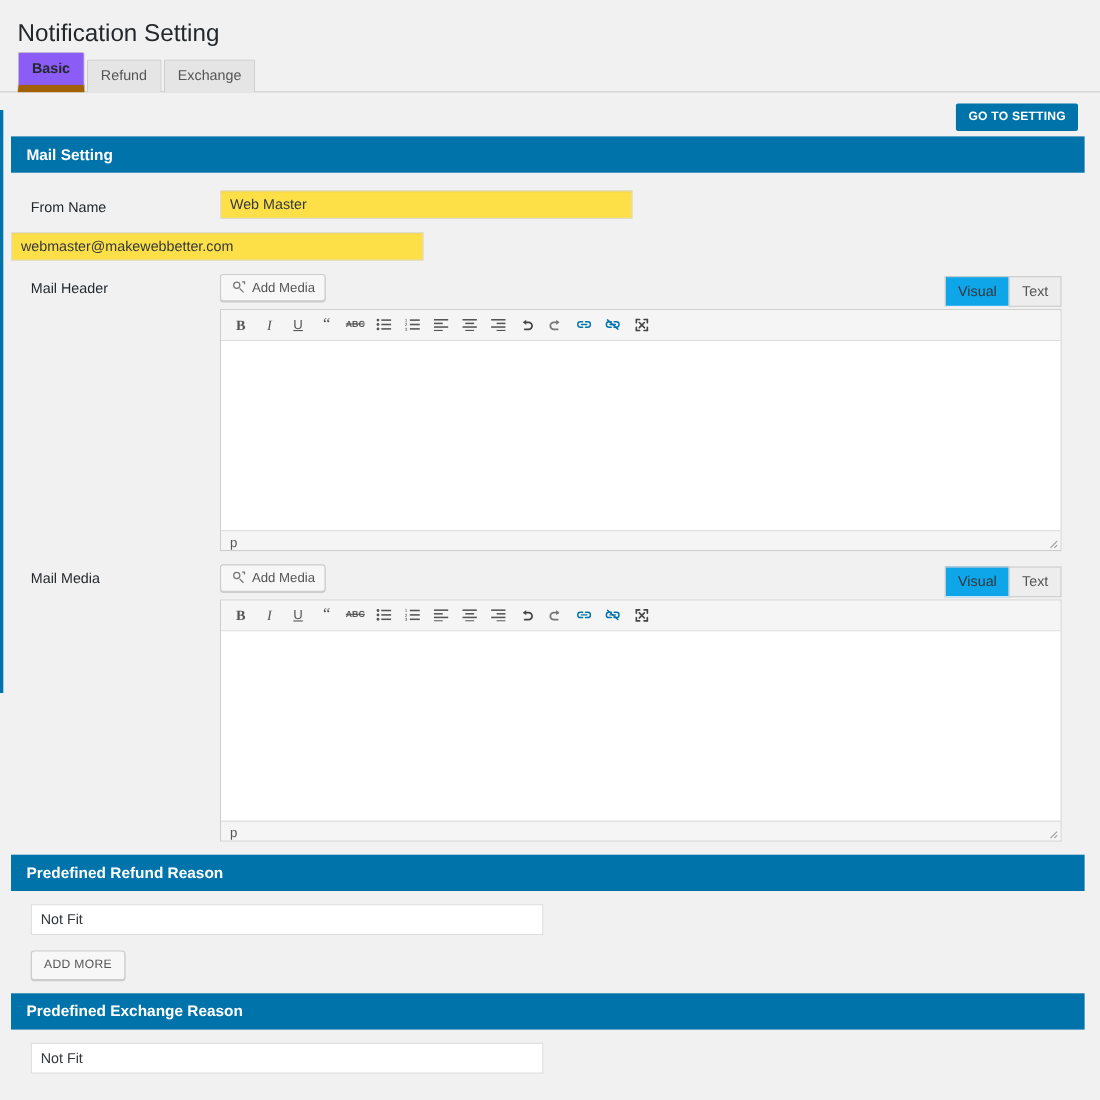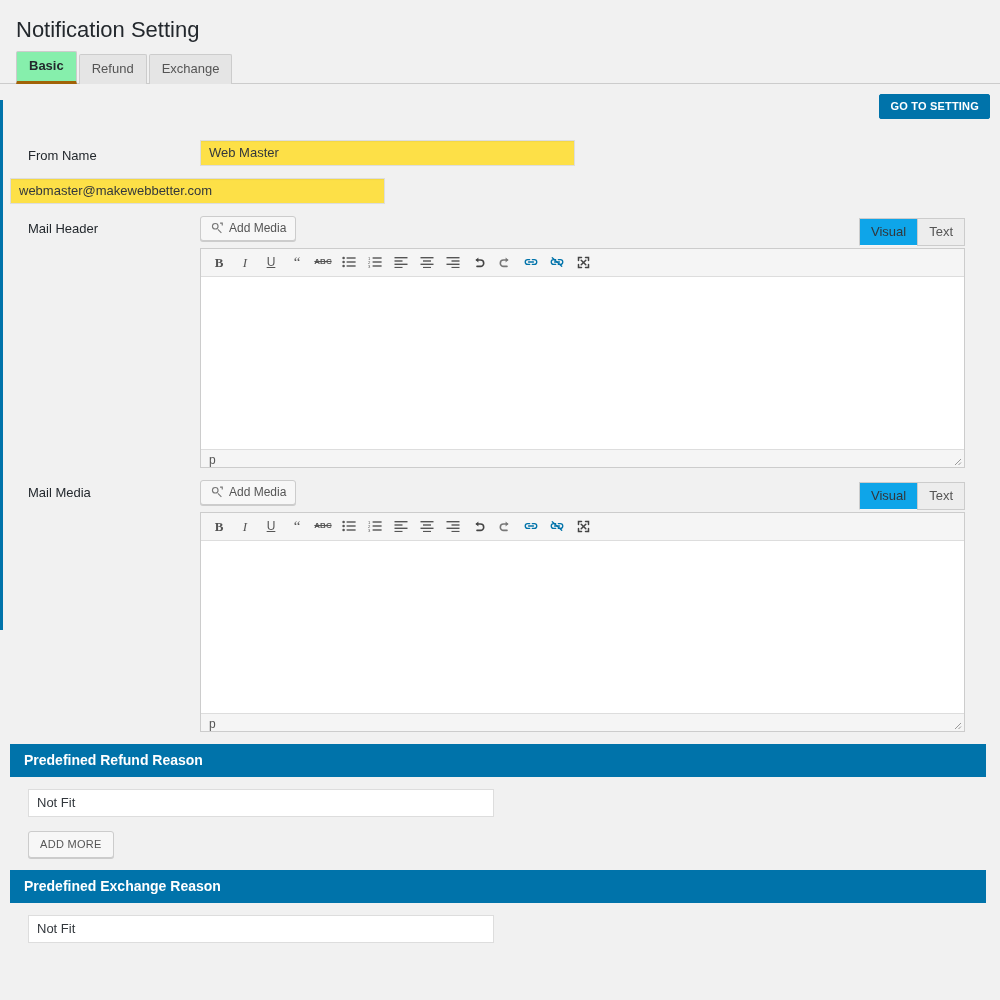--- a/index.html
+++ b/index.html
@@ -51,35 +51,35 @@
     color: #555;
     font-size: 13px;
     line-height: 22px;
     padding: 3px 12px 4px;
     margin: 0 2px -1px 0;
     text-decoration: none;
     cursor: pointer;
     border-radius: 2px 2px 0 0;
   }
   .nav-tab.active {
-    background: #86efac;
-    border-bottom: 3px solid #a16207;
+    background: #8b5cf6;
+    border-bottom: 7px solid #a16207;
     color: #23282d;
     font-weight: 600;
   }
   
   .top-button-row {
     height: 36px;
     position: relative;
     padding-right: 10px;
     margin-top: 4px;
   }
   .btn-primary {
     position: absolute;
-    right: 10px;
+    right: 20px;
     top: 6px;
     background: #0073aa;
     border: 1px solid #0073aa;
     color: #fff;
     font-size: 11px;
     font-weight: 700;
     letter-spacing: .2px;
     padding: 5px 10px 6px;
     cursor: pointer;
     border-radius: 2px;
@@ -272,20 +272,21 @@
   <div class="nav-tabs">
     <a class="nav-tab active">Basic</a>
     <a class="nav-tab">Refund</a>
     <a class="nav-tab">Exchange</a>
   </div>
 
   <div class="top-button-row">
     <button class="btn-primary">GO TO SETTING</button>
   </div>
 
+  <div class="section-bar">Mail Setting</div>
 
   <div class="section-body">
 
     <div class="form-row">
       <div class="form-label">From Name</div>
       <input class="text-input" type="text" value="Web Master" style="">
     </div>
 
     <div class="form-row">
       <input class="text-input" type="text" value="webmaster@makewebbetter.com" style="">

